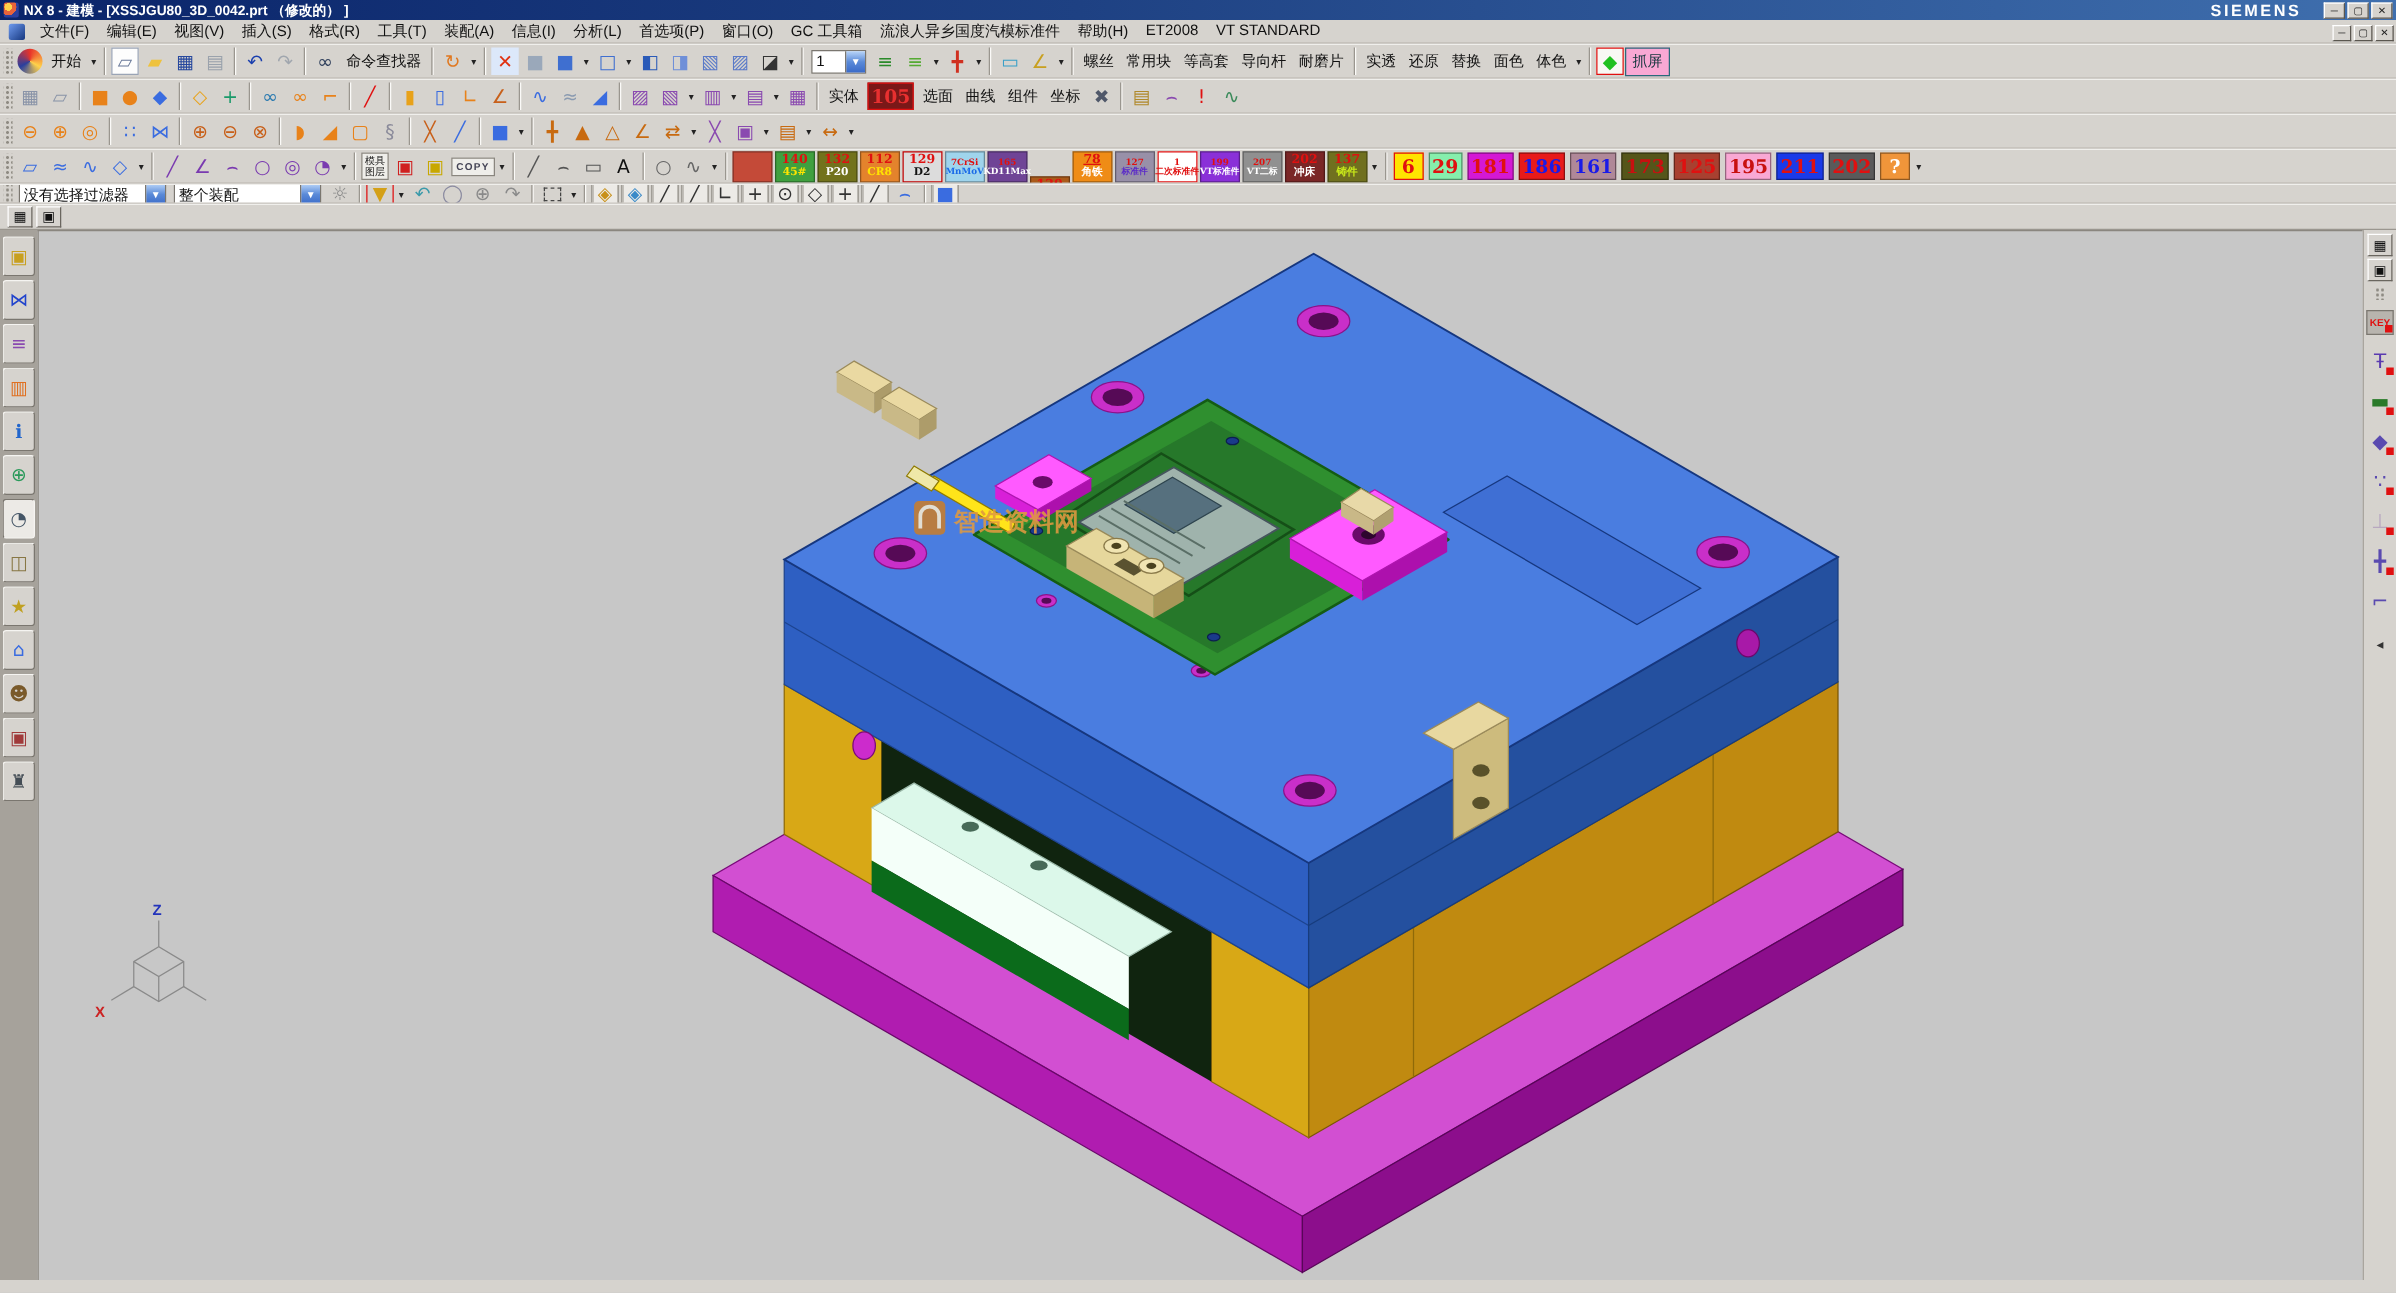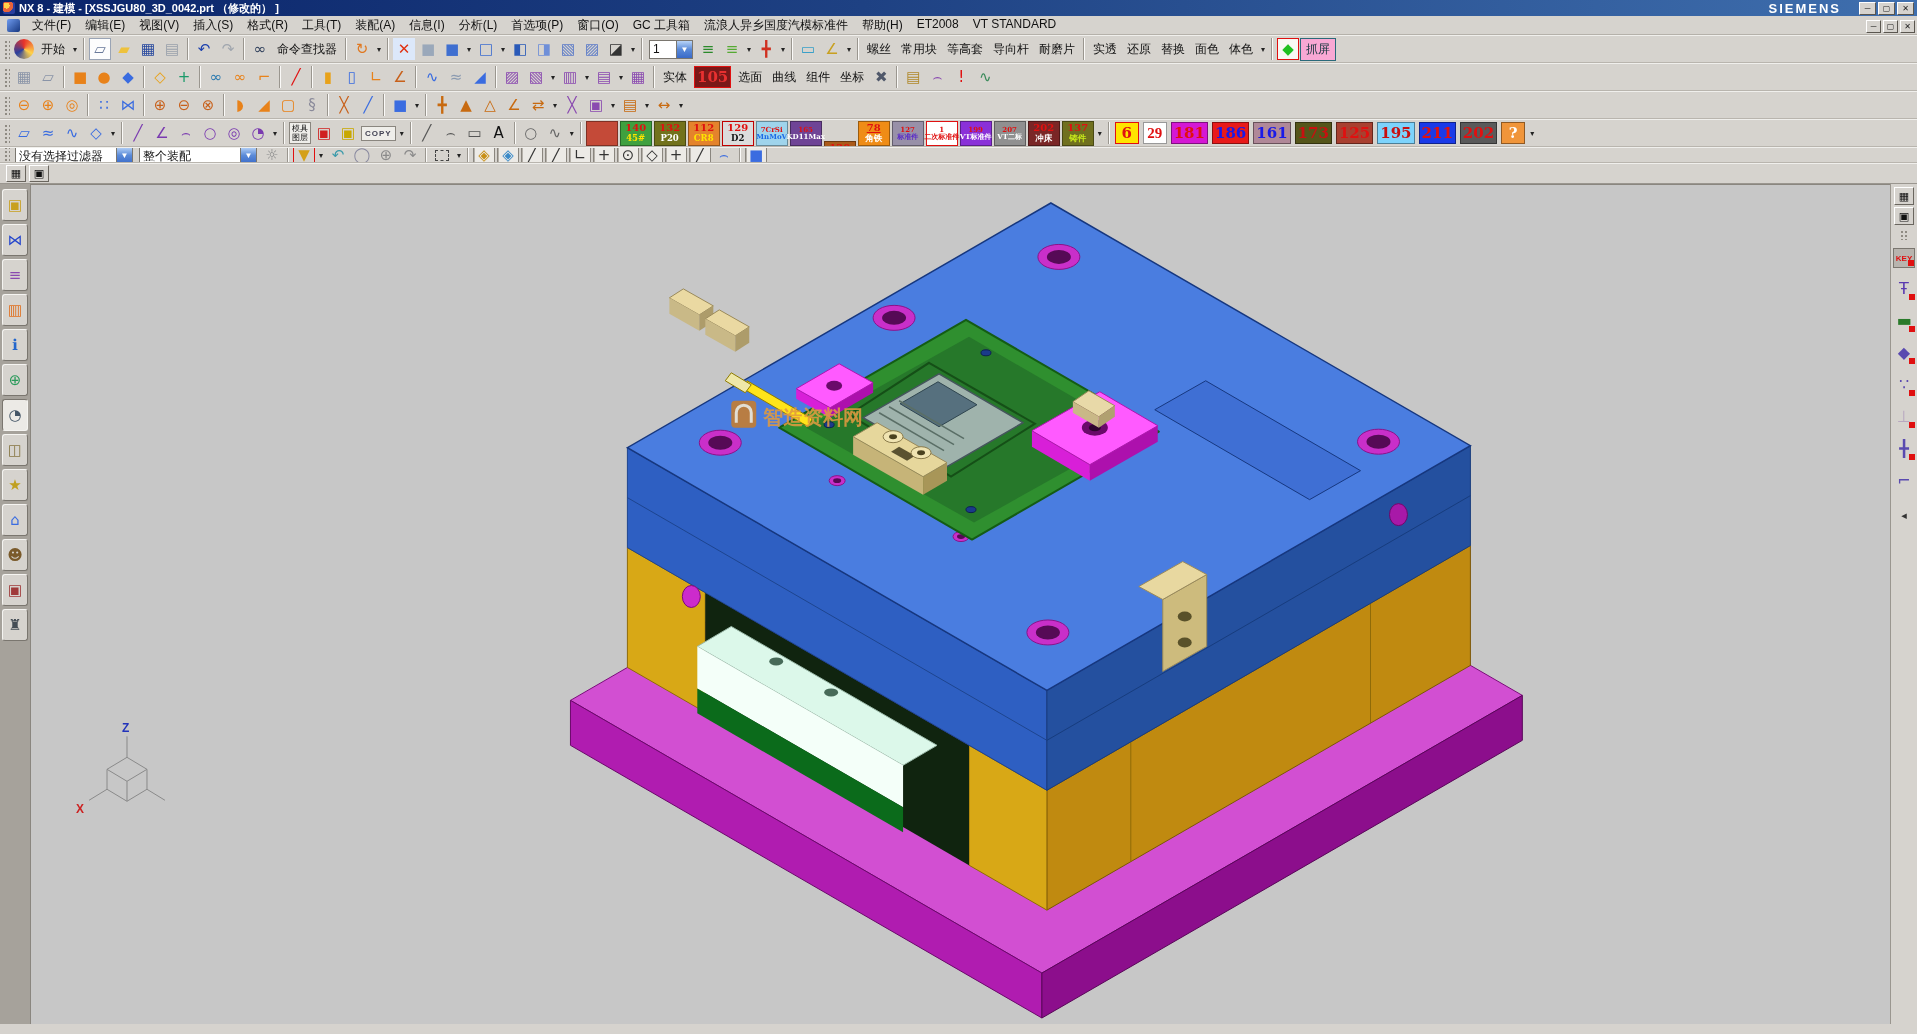--- a/index.html
+++ b/index.html
@@ -355,27 +355,27 @@
       <span class="mt" style="color: rgb(224, 16, 16);">202</span>
       <span class="mb" style="color: rgb(255, 255, 255);">冲床</span>
     </span>
     <span class="mat" style="background: rgb(112, 112, 31);">
       <span class="mt" style="color: rgb(224, 16, 16);">137</span>
       <span class="mb" style="color: rgb(200, 232, 26);">铸件</span>
     </span>
     <span class="dd">▾</span>
     <span class="tsep"></span>
     <span class="numb" style="background: rgb(255, 228, 0); color: rgb(224, 16, 16); border-color: rgb(224, 16, 16);">6</span>
-    <span class="numb" style="background: #ffffff; color: rgb(224, 16, 16); border-color: rgba(0, 0, 0, 0.4); font-family: Liberation Serif, serif;">29</span>
+    <span class="numb" style="background: #86efac; color: rgb(224, 16, 16); border-color: rgba(0, 0, 0, 0.4);">29</span>
     <span class="numb" style="background: rgb(212, 24, 212); color: rgb(224, 16, 16); border-color: rgba(0, 0, 0, 0.4);">181</span>
     <span class="numb" style="background: rgb(232, 26, 26); color: rgb(26, 26, 232); border-color: rgba(0, 0, 0, 0.4);">186</span>
     <span class="numb" style="background: rgb(176, 136, 152); color: rgb(26, 26, 232); border-color: rgba(0, 0, 0, 0.4);">161</span>
     <span class="numb" style="background: rgb(85, 85, 26); color: rgb(200, 16, 16); border-color: rgba(0, 0, 0, 0.4);">173</span>
     <span class="numb" style="background: rgb(168, 64, 48); color: rgb(224, 16, 16); border-color: rgba(0, 0, 0, 0.4);">125</span>
-    <span class="numb" style="background: #7dd3fc; color: rgb(200, 16, 16); border-color: rgba(0, 0, 0, 0.4);">195</span>
+    <span class="numb" style="background: #f9a8d4; color: rgb(200, 16, 16); border-color: rgba(0, 0, 0, 0.4);">195</span>
     <span class="numb" style="background: rgb(26, 58, 232); color: rgb(224, 16, 16); border-color: rgba(0, 0, 0, 0.4);">211</span>
     <span class="numb" style="background: rgb(90, 90, 90); color: rgb(224, 16, 16); border-color: rgba(0, 0, 0, 0.4);">202</span>
     <span class="numb" style="background: rgb(240, 149, 58); color: rgb(255, 255, 255); border-color: rgba(0, 0, 0, 0.4);">?</span>
     <span class="dd">▾</span>
   </div>
 <div class="tb tb5">
     <span class="grip"></span>
     <span class="combo" style="width: 118px;">
       <span class="cval">没有选择过滤器</span>
       <span class="cbtn">▼</span>

